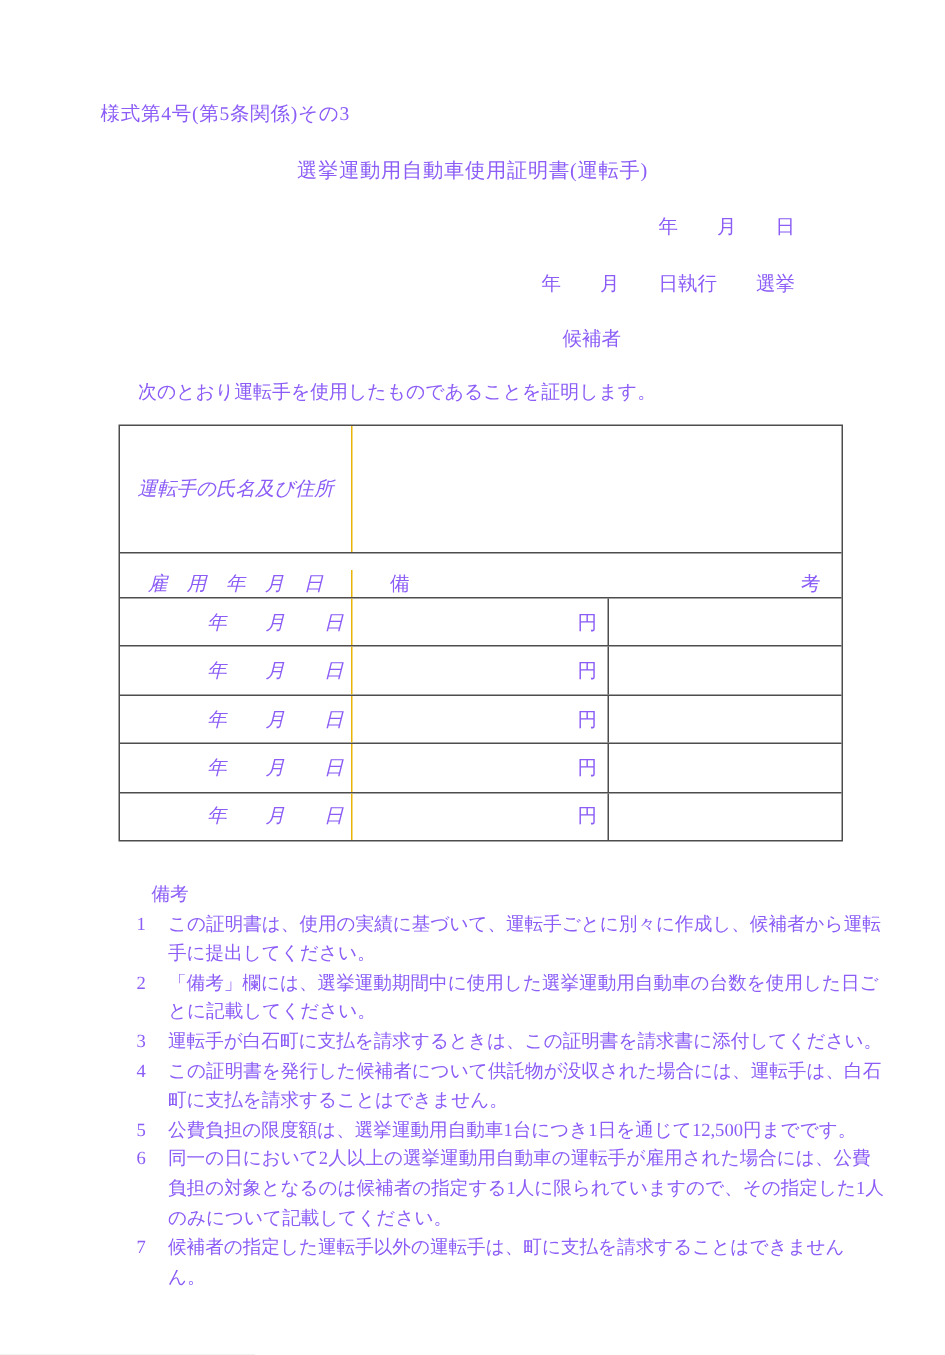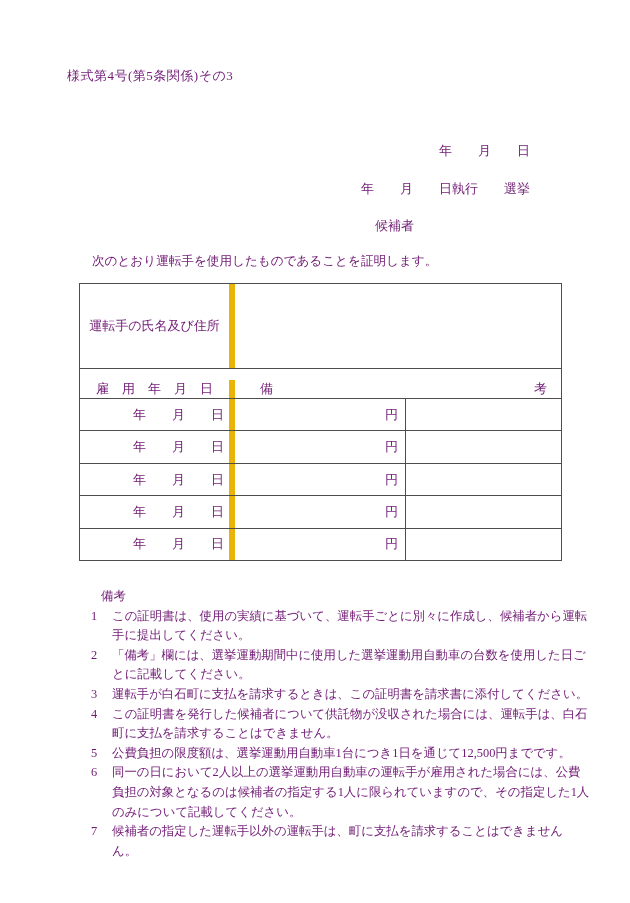--- a/index.html
+++ b/index.html
@@ -1,21 +1,21 @@
 <!DOCTYPE html>
 <html><head>
 <meta charset="utf-8">
 <style>
   * { margin:0; padding:0; box-sizing:border-box; }
   html,body { background:#e8e8e8; }
   .page {
     position:relative;
     width:630px; height:903px;
     background:#ffffff;
-    color:#701a75;
+    color:#8b5cf6;
     font-family:"Liberation Serif","DejaVu Serif",serif;
     overflow:hidden;
     margin:0 auto;
   }
   .abs { position:absolute; }
   #form-code { left:67px; top:67px; font-size:13px; letter-spacing:0.5px; }
   #doc-title { left:0; top:105px; width:630px; text-align:center; font-size:13.5px; letter-spacing:0.5px; }
   #issue-date-line { right:100px; top:142px; font-size:13px; }
   #election-line { right:100px; top:180px; font-size:13px; }
   #candidate-line { left:375px; top:217px; font-size:13px; }
@@ -28,21 +28,21 @@
     font-size:13px;
     display:flex; flex-direction:column;
   }
   .t-row { display:flex; border-bottom:1px solid #4d4d4d; }
   .row-name-addr { height:85px; }
   .row-col-header { height:30px;align-items:flex-end; }
   .data-rows { flex:1; display:flex; flex-direction:column; }
   .dr { flex:1; display:flex; border-bottom:1px solid #4d4d4d; }
   .dr:last-child { border-bottom:none; }
 
-  .c1 { width:155px; border-right:6px solid #eab308; }
+  .c1 { width:155px; border-right:1px solid #eab308;font-style:italic; }
   .c2 { width:171px; border-right:1px solid #4d4d4d; }
   .c3 { flex:1; }
   .cell-center { display:flex; align-items:center; justify-content:center; }
 
   .name-addr-block { flex:1; position:relative; }
   .dash-v { position:absolute; left:57px; top:0; bottom:0; width:0; border-left:1px dashed #8a8a8a; }
   .dash-h { position:absolute; top:50%; left:0; right:0; height:0; border-top:1px dashed #8a8a8a; }
   .quad { position:absolute; left:0; height:50%; display:flex; align-items:center; padding-left:14px; }
   .quad.top { top:0; }
   .quad.bottom { top:50%; }
@@ -61,20 +61,21 @@
   .note-no { width:21px; flex-shrink:0; }
   .note-text { flex:1; white-space:pre-line; }
 </style>
 </head>
 <body>
 
 <div class="page">
 
   <div class="abs" id="form-code">様式第4号(第5条関係)その3</div>
 
+  <div class="abs" id="doc-title">選挙運動用自動車使用証明書(運転手)</div>
 
   <div class="abs" id="issue-date-line">年　　月　　日</div>
 
   <div class="abs" id="election-line"><span>年　　月　　日執行</span><span style="margin-left:26px;">選挙</span></div>
 
   <div class="abs" id="candidate-line">候補者</div>
 
   <div class="abs" id="certify-line">次のとおり運転手を使用したものであることを証明します。</div>
 
   <div class="abs" id="driver-table">

